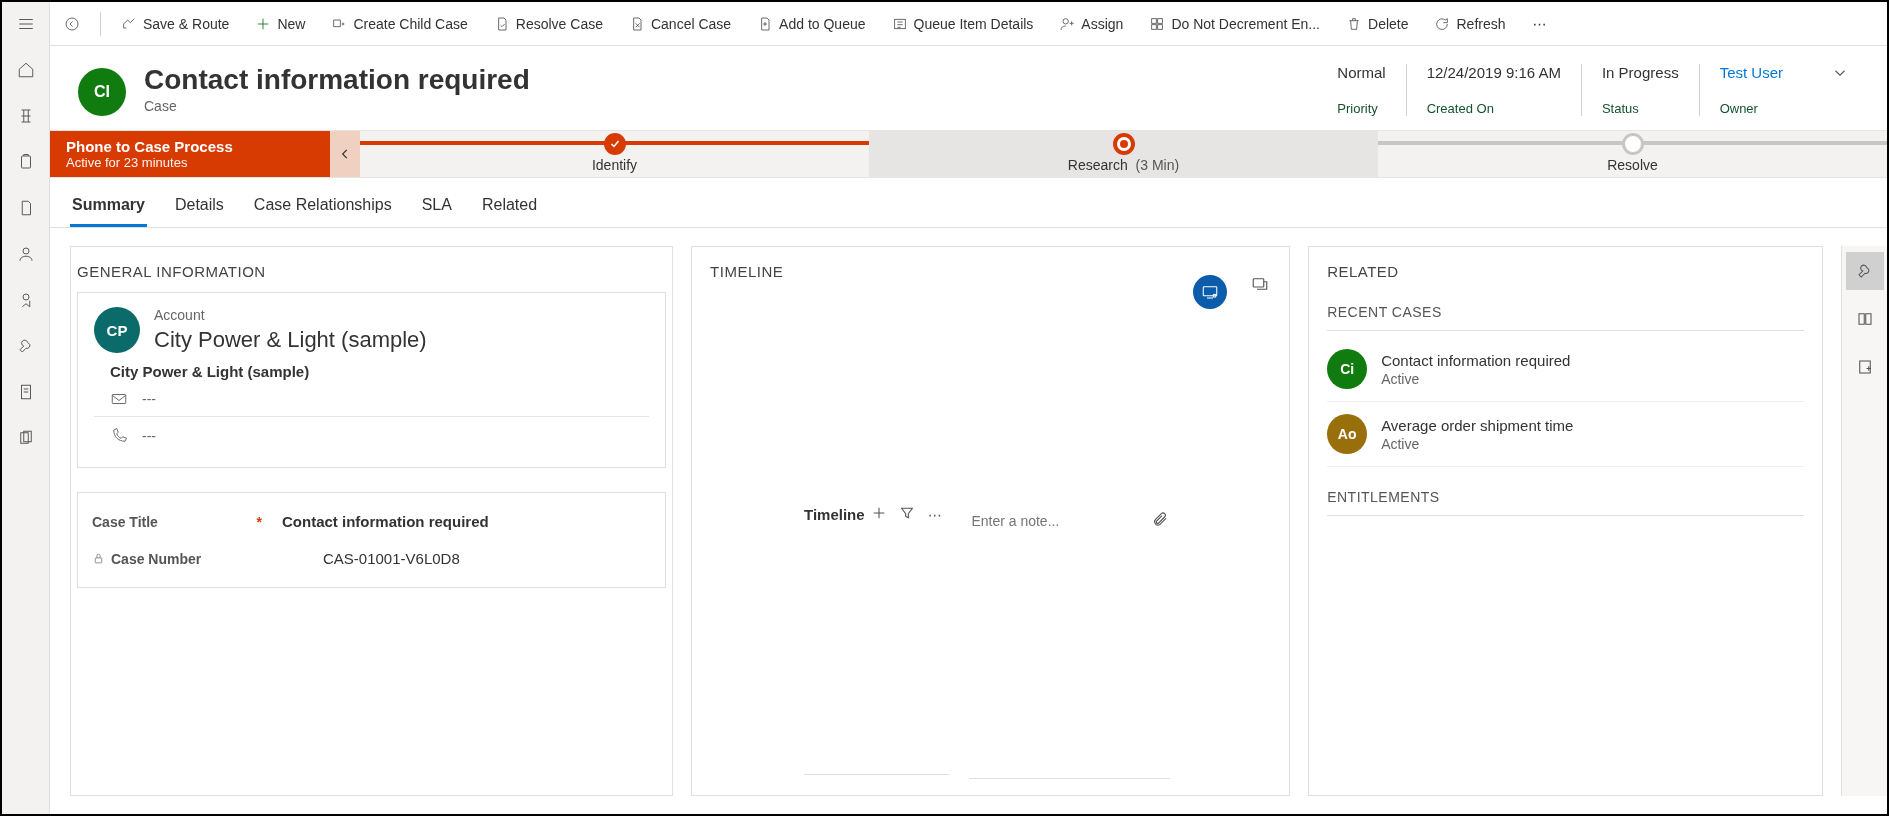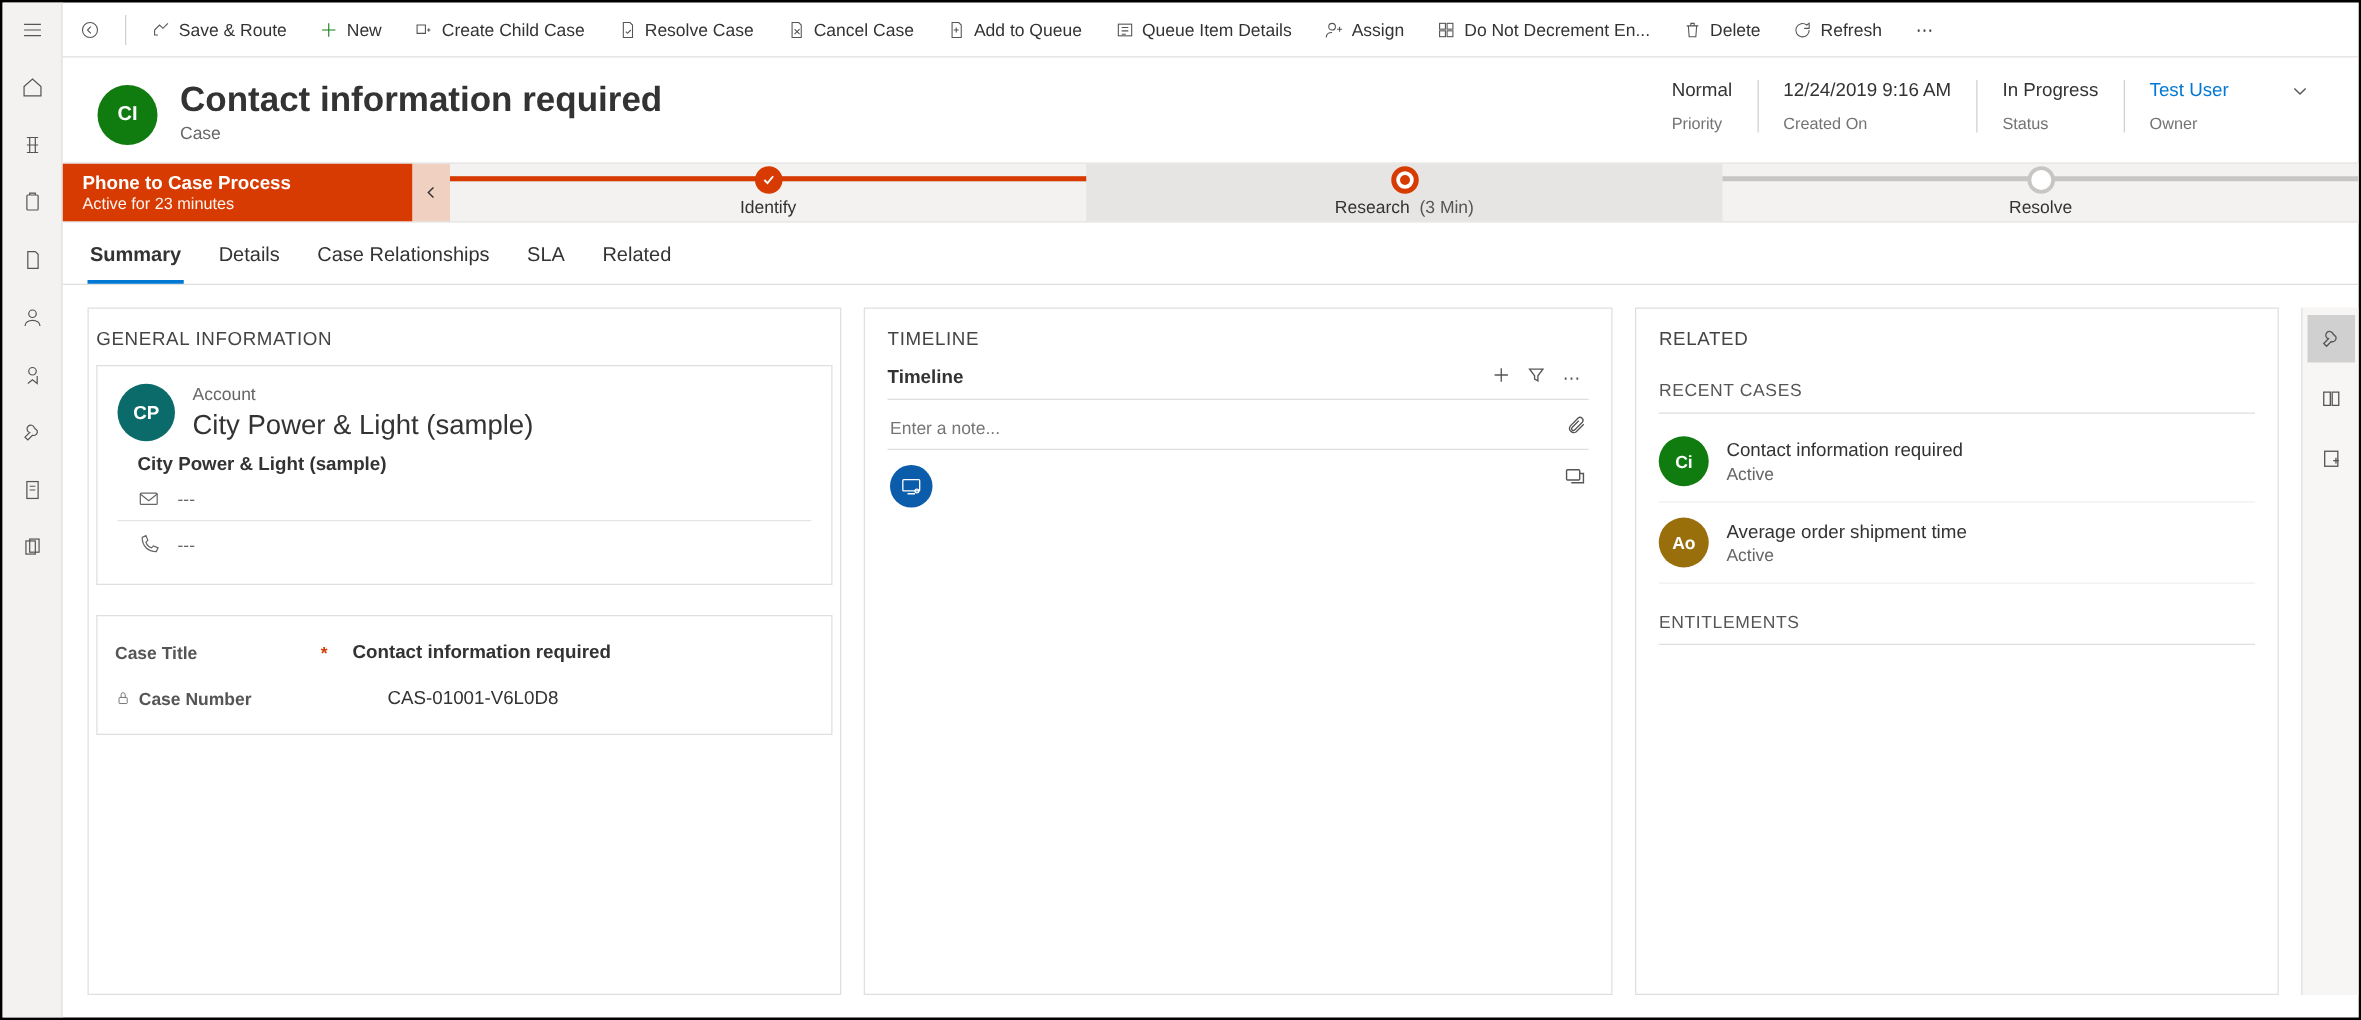--- a/index.html
+++ b/index.html
@@ -22,21 +22,21 @@
 .record-header { display:flex; align-items:flex-start; padding:18px 28px 14px 28px; gap:18px; }
 .avatar-lg { width:48px; height:48px; border-radius:50%; background:#107c10; color:#fff; display:flex; align-items:center; justify-content:center; font-size:16px; font-weight:600; margin-top:4px;}
 .title-block h1 { font-size:28px; font-weight:600; color:#333; }
 .title-block .subtitle { font-size:14px; color:#666; margin-top:2px; }
 .header-spacer { flex:1; }
 .meta-group { display:flex; align-items:flex-start; gap:0; }
 .meta-item { padding:0 20px; border-left:1px solid #d0d0d0; }
 .meta-item:first-child { border-left:none; }
 .meta-val { font-size:15px; color:#333; }
 .meta-val.link { color:#0078d4; }
-.meta-lbl { font-size:13px; color:#737373; margin-top:10px;}
+.meta-lbl { font-size:13px; color:#14532d; margin-top:20px;}
 .chev-down { width:38px; display:flex; align-items:center; justify-content:center; color:#666; cursor:pointer;}
 
 
 .bpf { height:48px; background:#f3f2f1; border-top:1px solid #e5e5e5; border-bottom:1px solid #e5e5e5; display:flex; align-items:stretch; position:relative;}
 .bpf-banner { background:#d83b01; color:#fff; padding:6px 18px 6px 16px; min-width:280px; display:flex; flex-direction:column; justify-content:center;}
 .bpf-banner .t { font-size:15px; font-weight:600;}
 .bpf-banner .s { font-size:13px; opacity:.95;}
 .bpf-collapse { width:30px; background:#f0d0c0; display:flex; align-items:center; justify-content:center; cursor:pointer; color:#333;}
 .bpf-stages { flex:1; display:flex; position:relative;}
 .bpf-stage { flex:1; display:flex; flex-direction:column; align-items:center; justify-content:flex-end; padding-bottom:4px; position:relative; cursor:pointer;}
@@ -52,21 +52,21 @@
 
 
 .rec-tabs { display:flex; gap:26px; padding:10px 20px 0 20px; border-bottom:1px solid #e1dfdd; }
 .rec-tab { padding:8px 2px 10px 2px; font-size:16px; color:#333; cursor:pointer; }
 .rec-tab.active { font-weight:600; border-bottom:3px solid #0078d4; }
 
 
 .rec-body { flex:1; display:flex; gap:18px; padding:18px 0 18px 20px; overflow:hidden;}
 .col { background:#fff; border:1px solid #e1dfdd; }
 .col1 { flex:1.05; display:flex; flex-direction:column; padding:16px 6px; overflow:auto;}
-.col2 { flex:1; display:flex; flex-direction:column; padding:16px 18px;}
+.col2 { flex:1; display:flex; flex-direction:row; padding:16px 18px;justify-content:space-between;}
 .col3 { flex:.85; display:flex; flex-direction:column; padding:16px 18px;}
 .right-rail { width:46px; background:#f7f6f5; border-left:1px solid #e1dfdd; display:flex; flex-direction:column; align-items:center; gap:10px; padding-top:6px;}
 .right-rail .rbtn { width:38px; height:38px; display:flex; align-items:center; justify-content:center; color:#555; cursor:pointer;}
 .right-rail .rbtn.sel { background:#d0d0d0;}
 .section-title { font-size:15px; letter-spacing:.5px; color:#444; margin-bottom:12px;}
 .card { border:1px solid #e1dfdd; padding:14px 16px; margin-bottom:24px;}
 .acct-row { display:flex; gap:14px; align-items:center;}
 .acct-av { width:46px; height:46px; border-radius:50%; background:#0b6a6a; color:#fff; display:flex; align-items:center; justify-content:center; font-size:15px; font-weight:600;}
 .acct-lbl { font-size:14px; color:#666; margin-bottom:4px;}
 .acct-name { font-size:22px; color:#333;}
@@ -362,21 +362,21 @@
             <div class="val">Contact information required</div>
           </div>
           <div class="form-row">
             <div class="lbl">
                 <svg class="lock-ic" viewBox="0 0 24 24">
                   <rect x="6" y="11" width="12" height="9" rx="1"></rect>
                   <path d="M9 11V7a3 3 0 0 1 6 0v4"></path>
                 </svg>
                 <span>Case Number</span>
               </div>
-            <div class="val normal" style="margin-left:28px">CAS-01001-V6L0D8</div>
+            <div class="val normal" style="margin-left:41px">CAS-01001-V6L0D8</div>
           </div>
         </div>
       </div>
 
       <div class="col col2">
         <div class="section-title">TIMELINE</div>
         <div class="tl-head">
           <div class="t">Timeline</div>
           <div class="sp"></div>
           <div class="ic"><svg width="16" height="16" viewBox="0 0 24 24" fill="none" stroke="#555" stroke-width="1.6">

